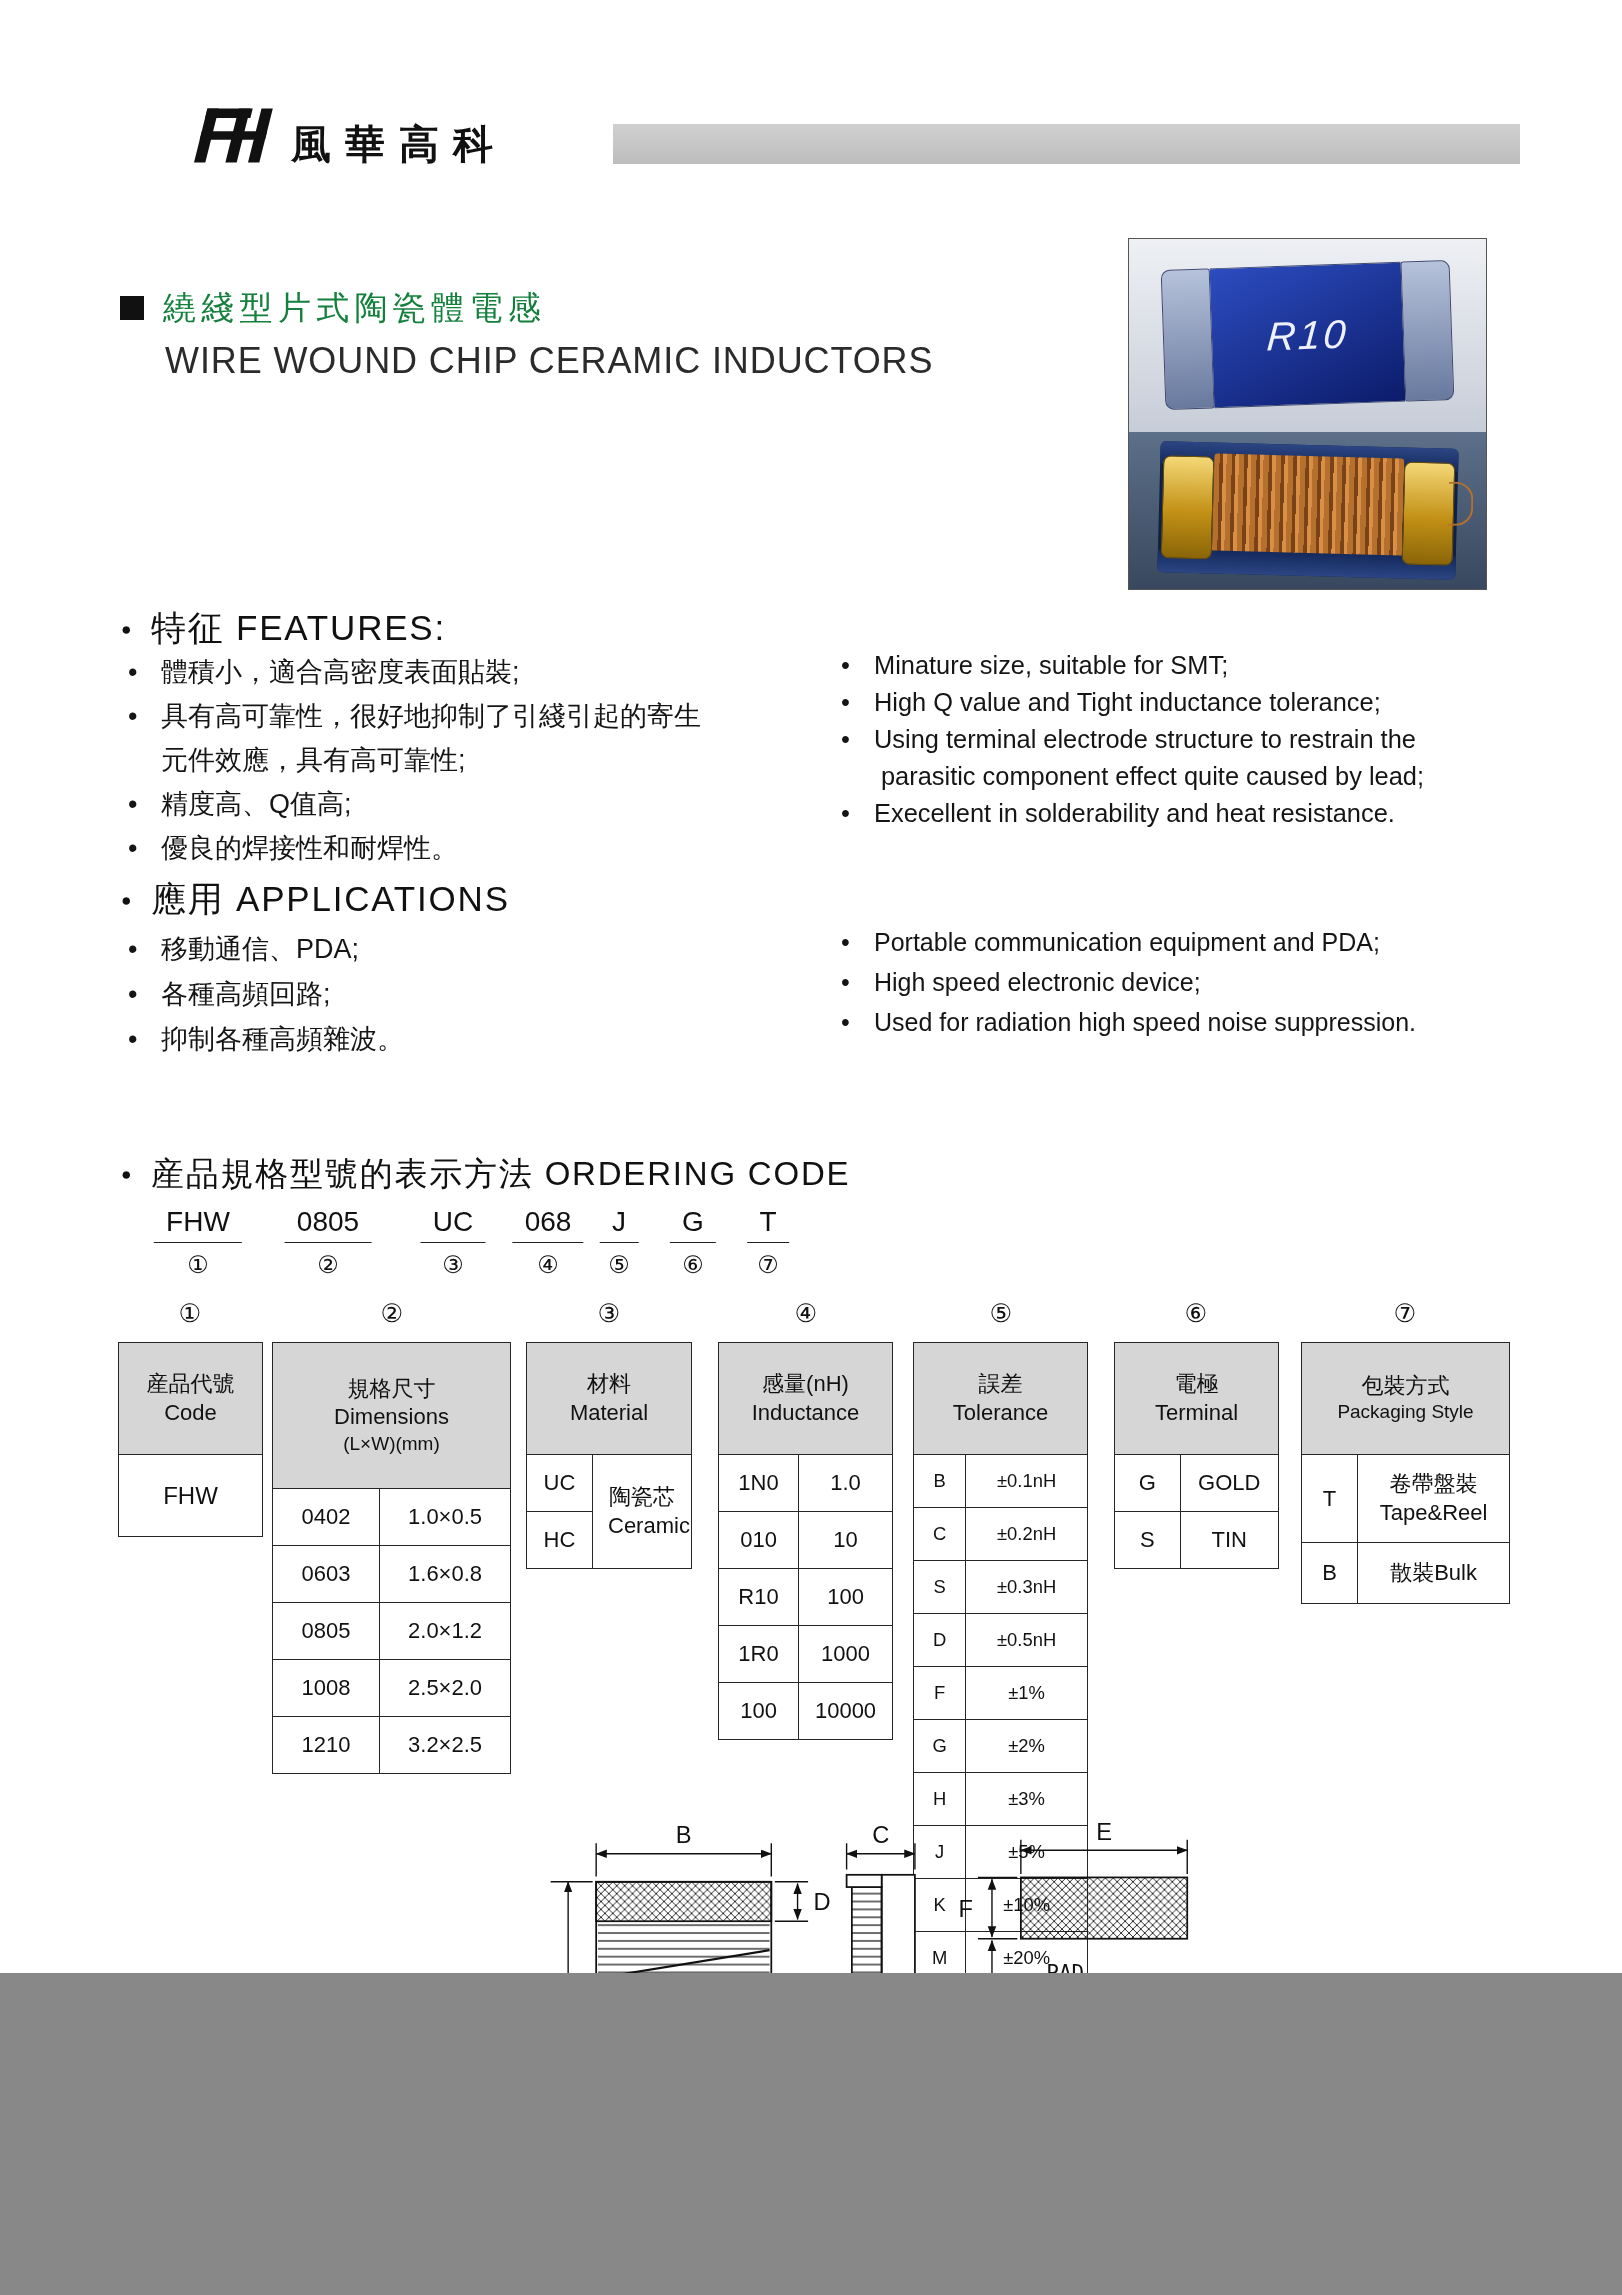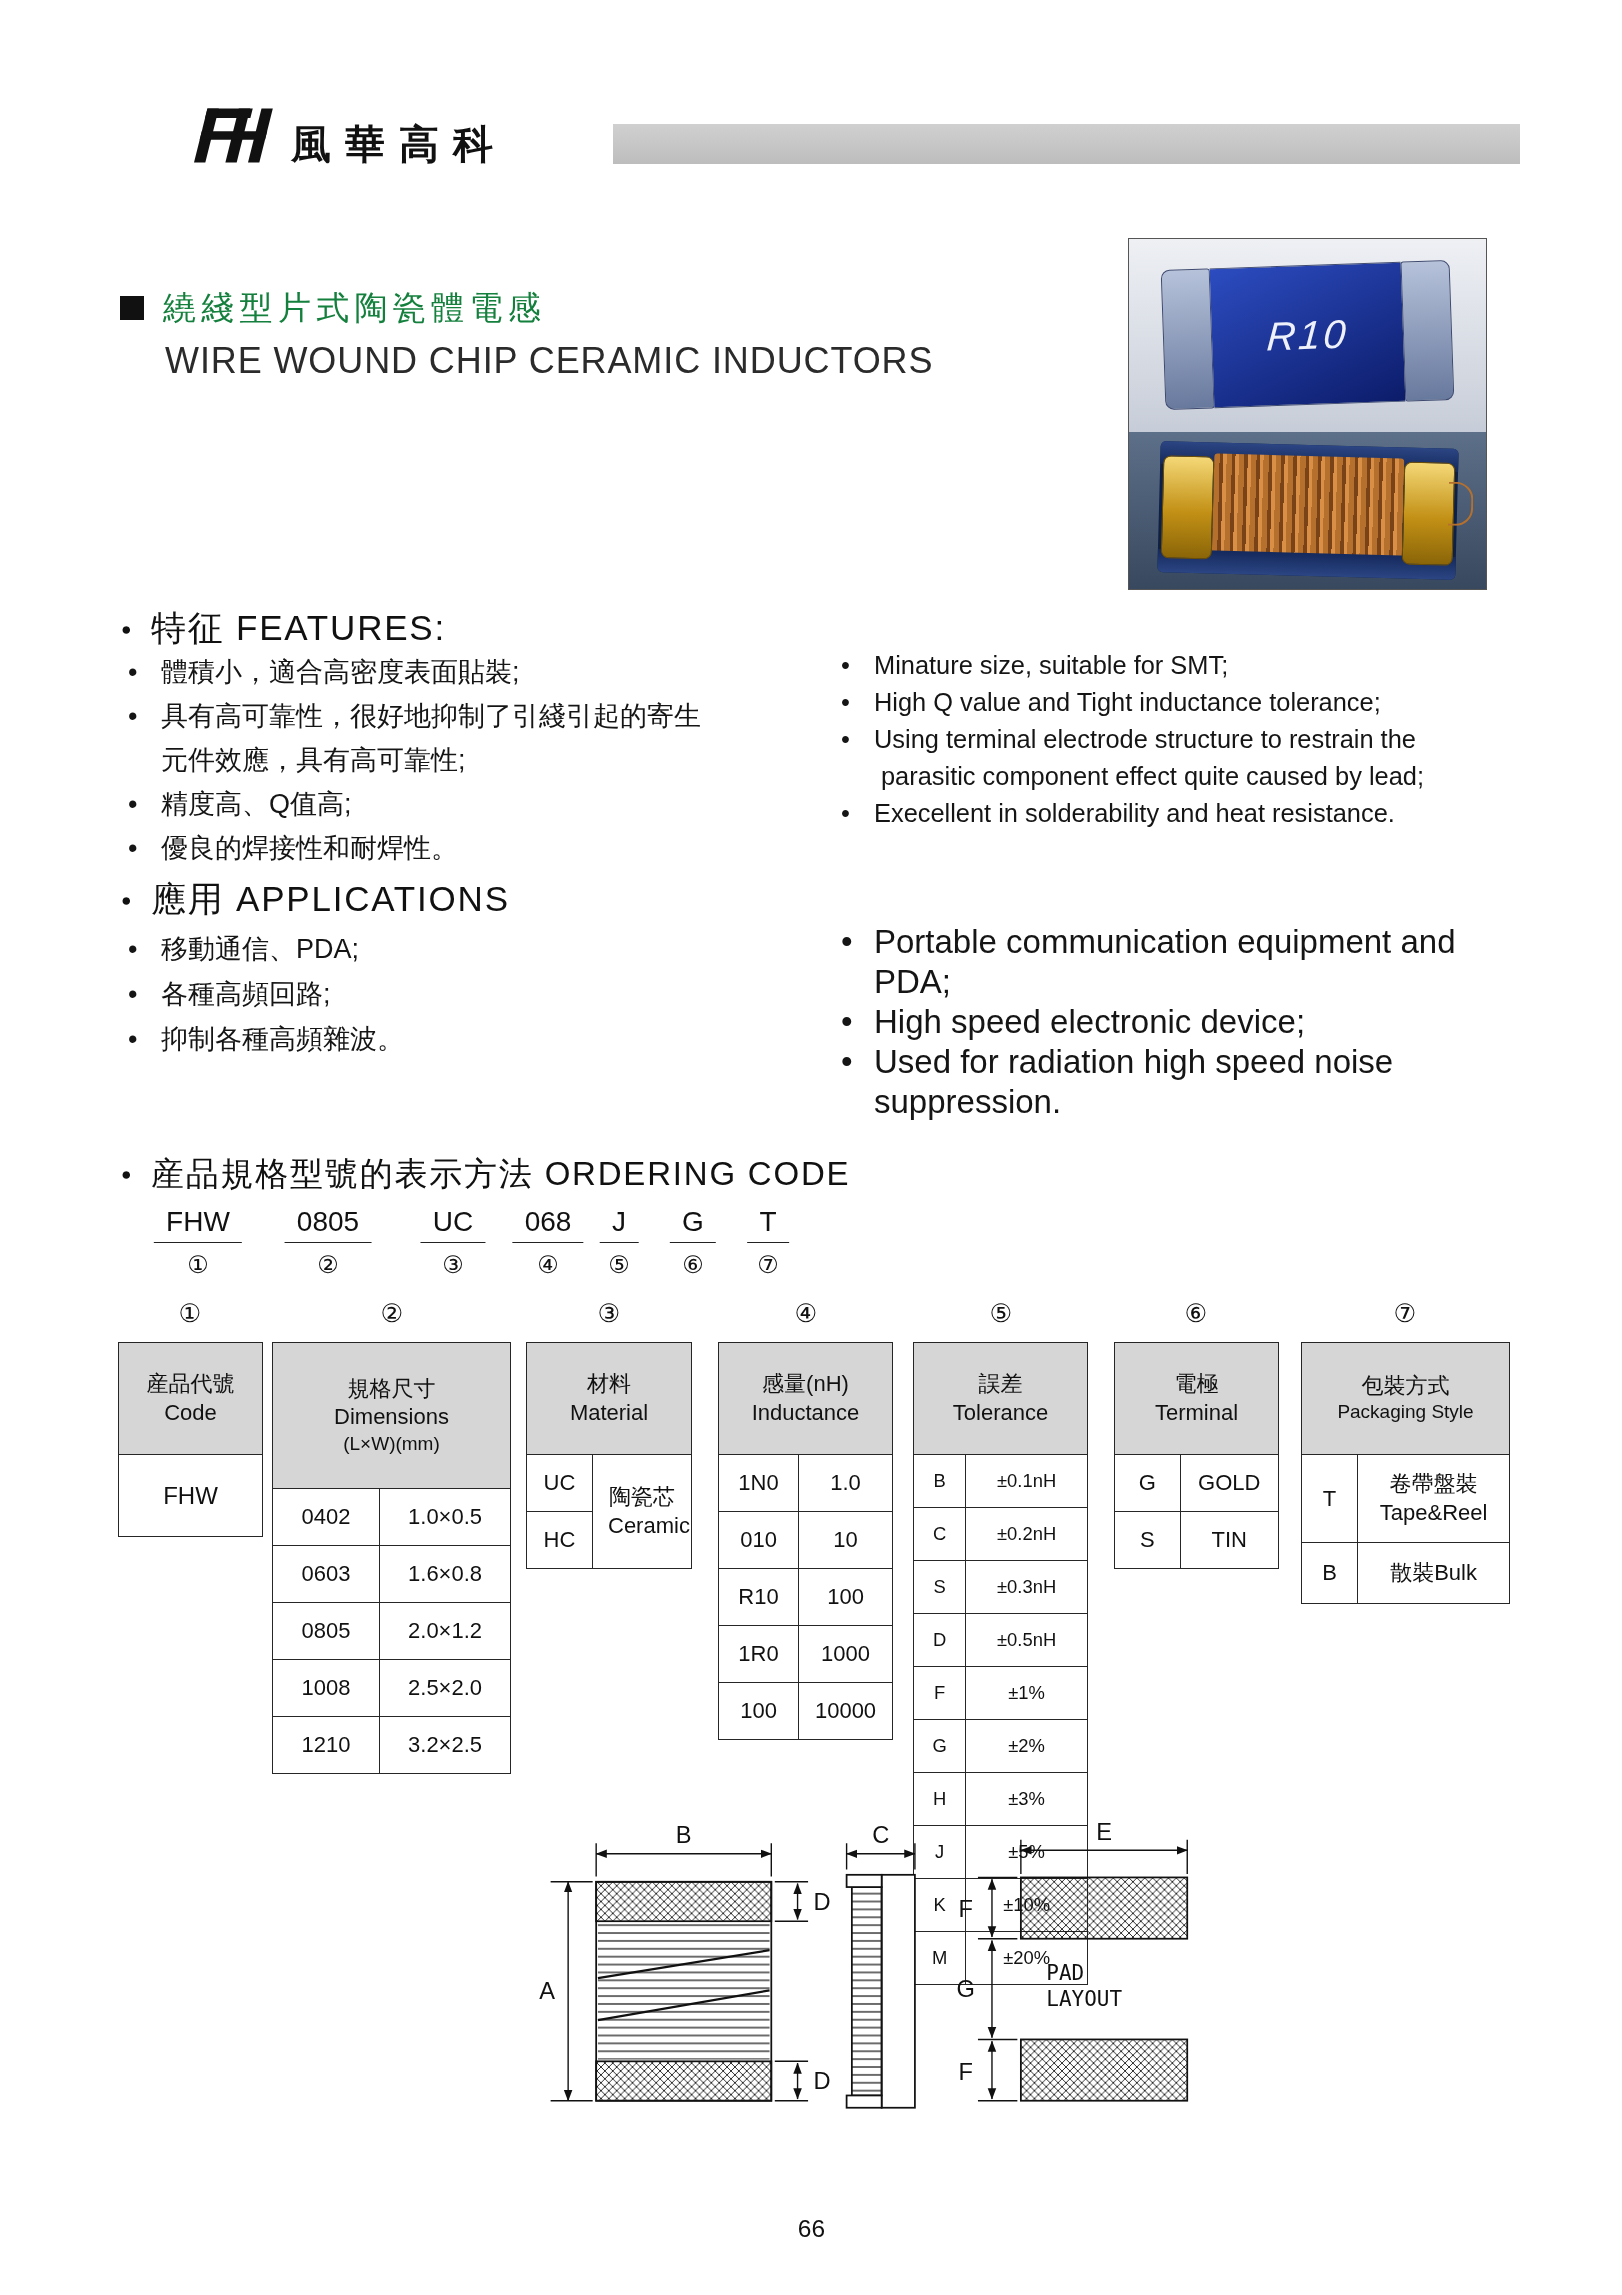--- a/index.html
+++ b/index.html
@@ -1,17 +1,17 @@
 <!DOCTYPE html>
 <html style="font-size:14px"><head>
 <meta charset="utf-8">
 <style>
   html,body{margin:0;padding:0;}
   body{background:#888;}
-  .page{position:relative;width:1623px;height:2295px;background:#ffffff;overflow:hidden;
+  .page{position:relative;width:1623px;height:1973px;background:#ffffff;overflow:hidden;
         font-family:"Liberation Sans","DejaVu Sans",sans-serif;color:#151515;}
 
   
   .logo-svg{position:absolute;left:175px;top:105px;width:105px;height:61px;}
   .brand{position:absolute;left:291px;top:117px;font-size:40px;font-weight:bold;letter-spacing:14px;color:#111;}
   .header-bar{position:absolute;left:613px;top:124px;width:907px;height:40px;
               background:linear-gradient(to bottom,#d0d0d0,#bdbdbd);}
 
   
   .title-square{position:absolute;left:120px;top:296px;width:24px;height:24px;background:#111;}
@@ -43,21 +43,21 @@
   
   .sec-head{position:absolute;font-size:35px;color:#111;letter-spacing:1.8px;}
   .sec-head .dot::before{content:"\25CF";font-size:17.5px;margin-right:17.5px;vertical-align:5.3px;}
   .blist{position:absolute;color:#151515;}
   .fitem{display:flex;}
   .bul{flex:none;width:33px;}
   .bul::before{content:"\2022";}
   .zh-list{font-size:27px;line-height:44px;}
   .en-list{font-size:25.4px;line-height:37px;}
   .apps-zh{font-size:27px;line-height:45px;}
-  .apps-en{font-size:33px;line-height:40px;}
+  .apps-en{font-size:25px;line-height:40px;}
 
   
   .code-part{position:absolute;top:1206px;transform:translateX(-50%);text-align:center;}
   .code-value{display:inline-block;font-size:28px;padding:0 12.3px 3.5px;border-bottom:1.8px solid #222;color:#111;}
   .code-num{font-size:24px;margin-top:8.8px;color:#111;}
   .tnum{position:absolute;top:1298px;transform:translateX(-50%);font-size:25.4px;color:#111;}
 
   
   .otbl{position:absolute;border-collapse:collapse;table-layout:fixed;font-size:22px;color:#111;background:#fff;}
   .otbl td,.otbl th{border:1.8px solid #262626;text-align:center;vertical-align:middle;font-weight:normal;padding:15px;overflow:hidden;}

